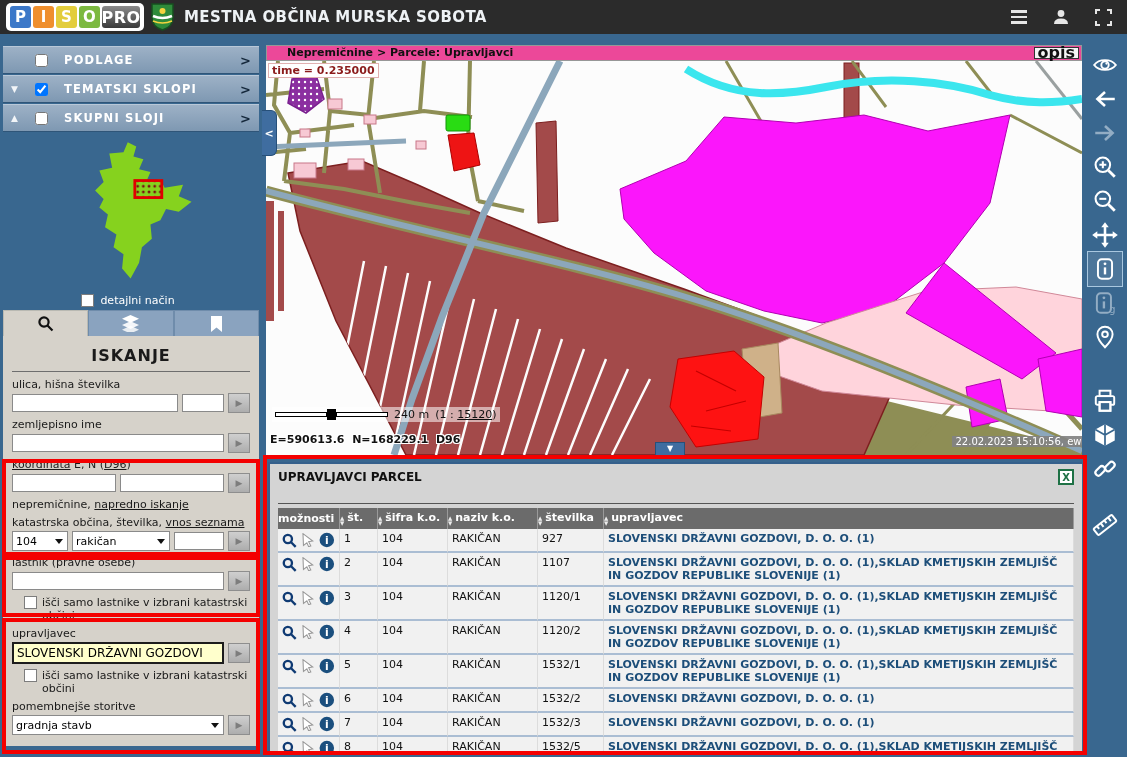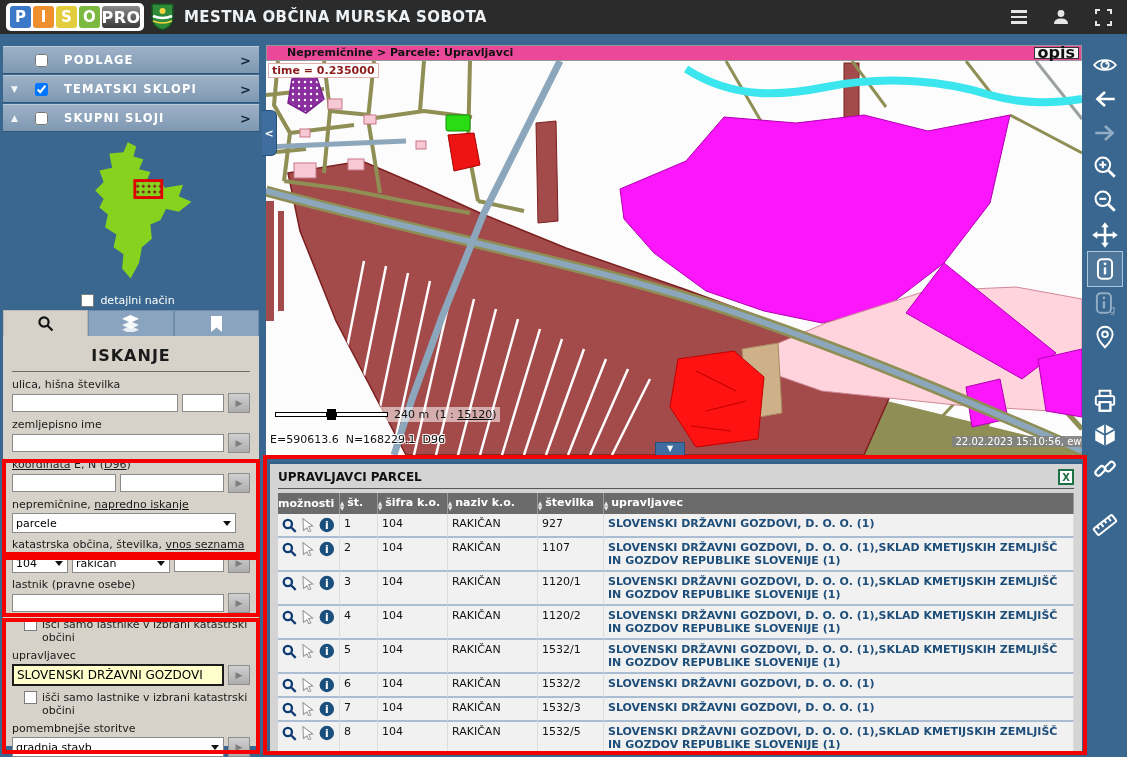--- a/index.html
+++ b/index.html
@@ -56,34 +56,34 @@
   #opis-btn { position:absolute; right:2px; top:1px; height:12px; line-height:10px; background:#f5f5f5; border:1px solid #333; font-size:16px; font-weight:bold; padding:0 3px; cursor:pointer; }
   #map { position:absolute; left:266px; top:61px; width:916px; height:394px; background:#fcfcfc; overflow:hidden; cursor:crosshair; }
   .ov { position:absolute; z-index:6; }
   #time-box { left:2px; top:2px; background:#fff; border:1px solid #e0b0b0; color:#8b1b1b; font-weight:bold; font-size:11px; padding:0 3px; }
   #attribution { right:2px; top:4px; background:rgba(130,130,130,.92); color:#fff; font-size:10px; padding:1px 4px; }
   #scale-row { left:6px; top:346px; display:flex; align-items:center; gap:6px; background:rgba(255,255,255,.55); padding:1px 3px; font-weight:normal; color:#111; }
   .sbar { display:flex; align-items:center; }
   .sbar .seg1 { width:52px; height:5px; border:1px solid #000; background:#fff; }
   .sbar .seg2 { width:9px; height:11px; background:#000; }
   .sbar .seg3 { width:52px; height:5px; border:1px solid #000; background:#fff; }
-  #coords { left:4px; top:372px; font-weight:normal; color:#111; white-space:pre; text-shadow:1px 1px 0 #fff,-1px -1px 0 #fff,1px -1px 0 #fff,-1px 1px 0 #fff; }
+  #coords { left:4px; top:372px; font-weight:bold; color:#111; white-space:pre; text-shadow:1px 1px 0 #fff,-1px -1px 0 #fff,1px -1px 0 #fff,-1px 1px 0 #fff; }
   #timestamp { right:4px; top:375px; background:rgba(130,130,130,.92); color:#fff; font-size:10px; padding:0 3px; }
   #collapse-left-tab { position:absolute; left:262px; top:110px; width:15px; height:46px; background:#3f6da0; border:1px solid #27507a; border-left:none; border-radius:0 6px 6px 0; color:#fff; font-weight:bold; display:flex; align-items:center; justify-content:center; cursor:pointer; z-index:7; }
   #collapse-bottom-tab { position:absolute; left:655px; top:442px; width:30px; height:14px; background:#3f6da0; border:1px solid #27507a; color:#fff; font-size:8px; line-height:12px; text-align:center; cursor:pointer; z-index:7; }
 
   
   #toolbar { position:absolute; right:0; top:34px; width:45px; height:723px; background:#39678f; display:flex; flex-direction:column; align-items:center; padding-top:14px; z-index:8; }
   .tool { width:34px; height:34px; display:flex; align-items:center; justify-content:center; cursor:pointer; }
   .tool.active { outline:1px solid #a9c7df; background:rgba(255,255,255,.10); }
   .gap-lg { margin-top:30px; } .gap-md { margin-top:22px; }
 
   
   #results-panel { position:absolute; left:268px; top:462px; width:816px; height:293px; background:#d4d4d4; border:2px solid #35608c; padding:5px 8px 0; overflow:hidden; z-index:4; }
-  .res-head { display:flex; align-items:center; justify-content:space-between; padding-bottom:3px; border-bottom:1px solid #555; margin-bottom:4px; }
+  .res-head { display:flex; align-items:center; justify-content:space-between; padding-bottom:18px; border-bottom:1px solid #555; margin-bottom:4px; }
   #res-title { font-weight:bold; font-size:12px; color:#111; }
   #excel-icon { width:16px; height:16px; border:2px solid #1e7145; background:#fff; color:#1e7145; font-weight:bold; font-size:10px; display:flex; align-items:center; justify-content:center; cursor:pointer; }
   table.res { width:100%; border-collapse:separate; border-spacing:0; table-layout:fixed; }
   .res th { background:#6b6b6b; color:#fff; font-weight:bold; font-size:11px; text-align:left; padding:3px 0; border-right:1px solid #9a9a9a; white-space:nowrap; overflow:hidden; cursor:pointer; }
   .res td { background:#f1f1f1; font-size:11px; color:#111; padding:3px 4px; border-bottom:2px solid #aabdd3; border-right:1px solid #dcdcdc; vertical-align:top; line-height:13px; }
   .res td.u-cell { color:#1d4e79; font-weight:bold; }
   .sort-icon { display:inline-flex; flex-direction:column; font-size:5.5px; line-height:5px; color:#ededed; margin-right:3px; vertical-align:1px; }
   .opt-cell { display:flex; gap:5px; align-items:center; }
   .opt-cell svg { cursor:pointer; }
 
@@ -215,24 +215,20 @@
       <div class="f-label"><span class="lnk">koordinata</span><span> E, N (</span><span class="lnk">D96</span><span>)</span></div>
       <div class="f-row">
         <input class="ti grow" style="">
         <input class="ti grow" style="">
         <div class="go-btn">
             <span>▶</span>
           </div>
       </div>
 
       <div class="f-label"><span>nepremičnine, </span><span class="lnk">napredno iskanje</span></div>
-      <div class="sel-wrap" style="width:224px">
-        <select><option>parcele</option></select>
-        <span class="caret"></span>
-      </div>
 
       <div class="f-label"><span>katastrska občina, številka, </span><span class="lnk">vnos seznama</span></div>
       <div class="f-row">
         <div class="sel-wrap" style="width:56px">
           <select><option>104</option></select>
           <span class="caret"></span>
         </div>
         <div class="sel-wrap" style="width:98px">
           <select><option>rakičan</option></select>
           <span class="caret"></span>

